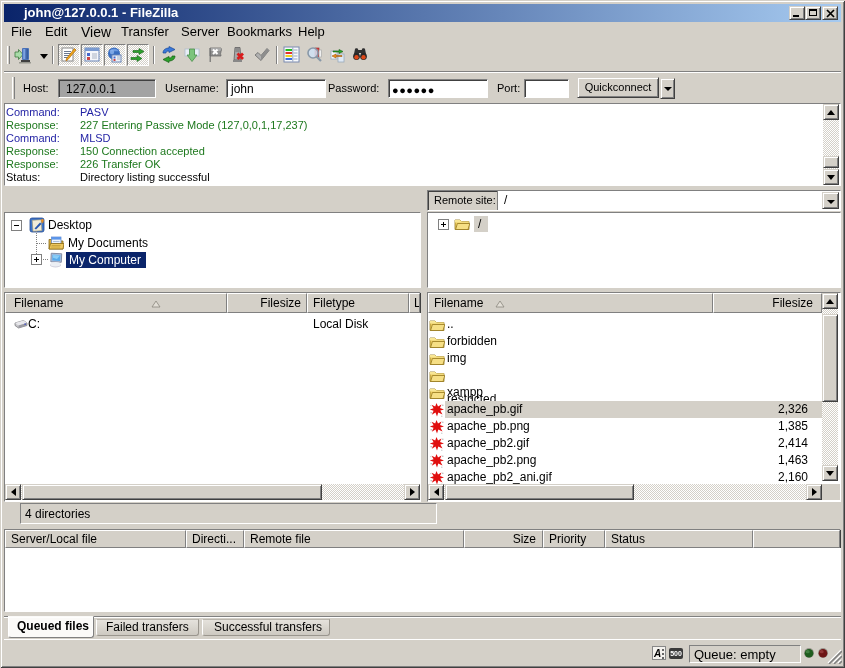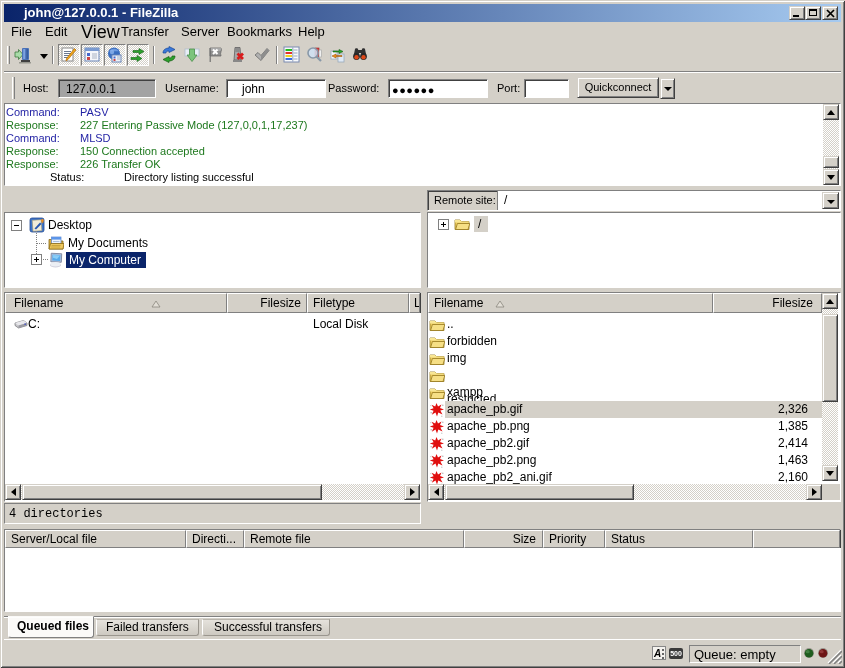--- a/index.html
+++ b/index.html
@@ -59,21 +59,21 @@
     </div>
 <div class="abs btn" style="left:822px;top:6px;width:16px;height:14px;">
   <svg class="abs" style="left:3px;top:2px;" width="9" height="9">
         <path d="M1 1 L8 8 M8 1 L1 8" stroke="#000" stroke-width="1.7"></path>
       </svg>
     </div>
 
 <div class="abs" style="left:4px;top:22px;width:837px;height:20px;background:#d4d0c8;"></div>
 <div class="abs" style="left:11px;top:22px;height:20px;line-height:20px;font-size:13px;">File</div>
 <div class="abs" style="left:45px;top:22px;height:20px;line-height:20px;font-size:13px;">Edit</div>
-<div class="abs" style="left:81px;top:22px;height:20px;line-height:20px;font-size:18px;">View</div>
+<div class="abs" style="left:81px;top:22px;height:20px;line-height:20px;font-size:14px;">View</div>
 <div class="abs" style="left:121px;top:22px;height:20px;line-height:20px;font-size:13px;">Transfer</div>
 <div class="abs" style="left:181px;top:22px;height:20px;line-height:20px;font-size:13px;">Server</div>
 <div class="abs" style="left:227px;top:22px;height:20px;line-height:20px;font-size:13px;">Bookmarks</div>
 <div class="abs" style="left:298px;top:22px;height:20px;line-height:20px;font-size:13px;">Help</div>
 
 <div class="abs grip" style="left:7px;top:46px;height:18px;"></div>
 <div class="abs" style="left:14px;top:47px;width:16px;height:16px;">
  <svg width="17" height="17">
   <path d="M1 5 L4.5 5 L4.5 2.5 L9 7.5 L4.5 12.5 L4.5 10 L1 10 Z" fill="#a8dca8" stroke="#3f7a3f" stroke-width="0.8"></path>
   <rect x="8" y="1" width="7" height="12" rx="1" fill="#4a72b8"></rect>
@@ -187,41 +187,41 @@
 </svg>
 
 <div class="abs etchh" style="left:4px;top:71px;width:837px;"></div>
 <div class="abs grip" style="left:12px;top:77px;height:22px;"></div>
 <div class="abs" style="left:23px;top:79px;height:19px;line-height:19px;font-size:11px;">Host:</div>
 <div class="abs sunken2" style="left:58px;top:79px;width:98px;height:19px;background:#a3a3a3;">
   <div style="padding:2px 0 0 7px;">127.0.0.1</div>
     </div>
 <div class="abs" style="left:165px;top:79px;height:19px;line-height:19px;font-size:11px;">Username:</div>
 <div class="abs sunken2" style="left:226px;top:79px;width:100px;height:19px;background:#fff;">
-  <div style="padding:2px 0 0 15px;">john</div>
+  <div style="padding:2px 0 0 4px;">john</div>
     </div>
 <div class="abs" style="left:328px;top:79px;height:19px;line-height:19px;font-size:11px;">Password:</div>
 <div class="abs sunken2" style="left:388px;top:79px;width:100px;height:19px;background:#fff;">
   <div style="padding:4px 0 0 3px;font-size:11px;letter-spacing:0.5px;">●●●●●●</div>
     </div>
 <div class="abs" style="left:497px;top:79px;height:19px;line-height:19px;font-size:11px;">Port:</div>
 <div class="abs sunken2" style="left:524px;top:79px;width:45px;height:19px;background:#fff;"></div>
 <div class="abs btn" style="left:577px;top:77px;width:82px;height:21px;text-align:center;line-height:19px;font-size:11px;">Quickconnect</div>
 <div class="abs btn" style="left:660px;top:78px;width:15px;height:21px;">
   <div class="abs" style="left:3px;top:8px;width:0;height:0;border-left:4px solid transparent;border-right:4px solid transparent;border-top:4px solid #000;"></div>
     </div>
 
 <div class="abs sunken" style="left:4px;top:103px;width:837px;height:83px;background:#fff;"></div>
 <div class="abs" style="left:6px;top:106px;width:810px;font-size:11px;line-height:13.1px;">
   <div style="color:#1f1fa3;"><span style="display:inline-block;width:74px;">Command:</span>PASV</div>
   <div style="color:#1d781d;"><span style="display:inline-block;width:74px;">Response:</span>227 Entering Passive Mode (127,0,0,1,17,237)</div>
   <div style="color:#1f1fa3;"><span style="display:inline-block;width:74px;">Command:</span>MLSD</div>
   <div style="color:#1d781d;"><span style="display:inline-block;width:74px;">Response:</span>150 Connection accepted</div>
   <div style="color:#1d781d;"><span style="display:inline-block;width:74px;">Response:</span>226 Transfer OK</div>
-  <div style="color:#000;padding-left:44px;"><span style="display:inline-block;width:74px;">Status:</span>Directory listing successful</div>
+  <div style="color:#000;"><span style="display:inline-block;width:74px;">Status:</span>Directory listing successful</div>
 </div>
 
 <div class="abs dither" style="left:823px;top:104px;width:16px;height:81px;"></div>
 <div class="sb-btn" style="left:823px;top:104px;width:16px;height:16px;">
       <div class="arrow-up"></div>
     </div>
 <div class="sb-thumb" style="left:823px;top:156px;width:16px;height:12px;"></div>
 <div class="sb-btn" style="left:823px;top:169px;width:16px;height:16px;">
       <div class="arrow-dn"></div>
     </div>
@@ -325,21 +325,21 @@
 
 <div class="abs dither" style="left:5px;top:484px;width:415px;height:16px;"></div>
 <div class="sb-btn" style="left:5px;top:484px;width:16px;height:16px;">
       <div class="arrow-lf"></div>
     </div>
 <div class="sb-thumb" style="left:22px;top:484px;width:300px;height:16px;"></div>
 <div class="sb-btn" style="left:404px;top:484px;width:16px;height:16px;">
       <div class="arrow-rt"></div>
     </div>
 
-<div class="abs sunken" style="left:4px;top:503px;width:417px;height:21px;background:#d4d0c8;font-family:Liberation Mono, monospace;">
+<div class="abs sunken" style="left:20px;top:503px;width:417px;height:21px;background:#d4d0c8;">
   <div style="padding:3px 0 0 4px;">4 directories</div>
     </div>
 
 <div class="abs sunken" style="left:427px;top:292px;width:414px;height:210px;background:#fff;"></div>
 <div class="abs" style="left:428px;top:293px;width:394px;height:20px;background:#d4d0c8;">
   <div class="hdrcell" style="left:0;width:285px;">Filename
     <svg class="abs" style="left:66px;top:6px" width="10" height="8">
           <path d="M5 1 L9 7 L1 7 Z" fill="#e2ded6" stroke="#8a867e" stroke-width="0.8"></path>
         </svg>
   </div>

